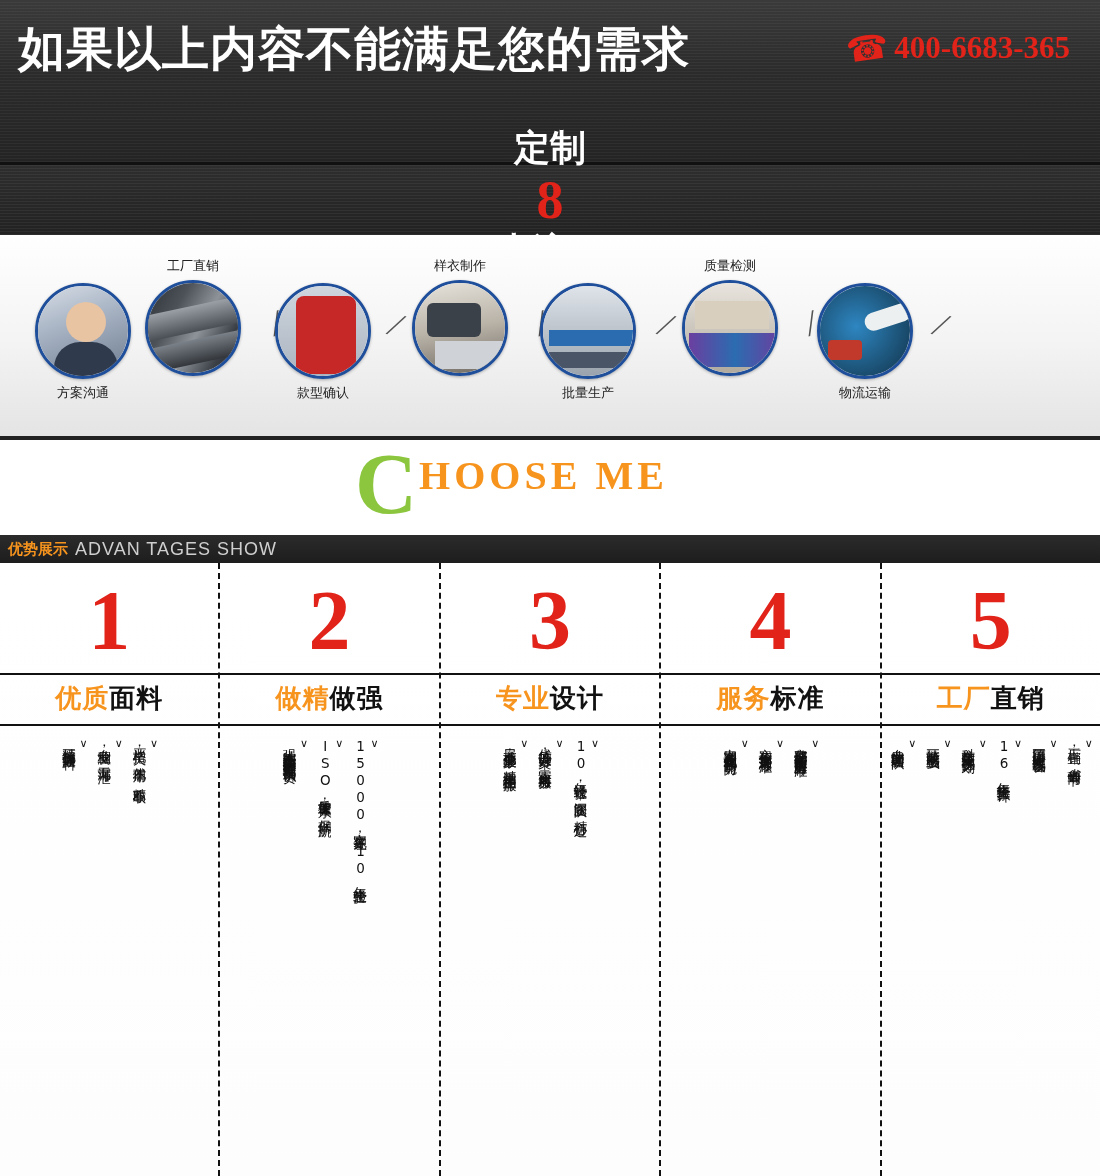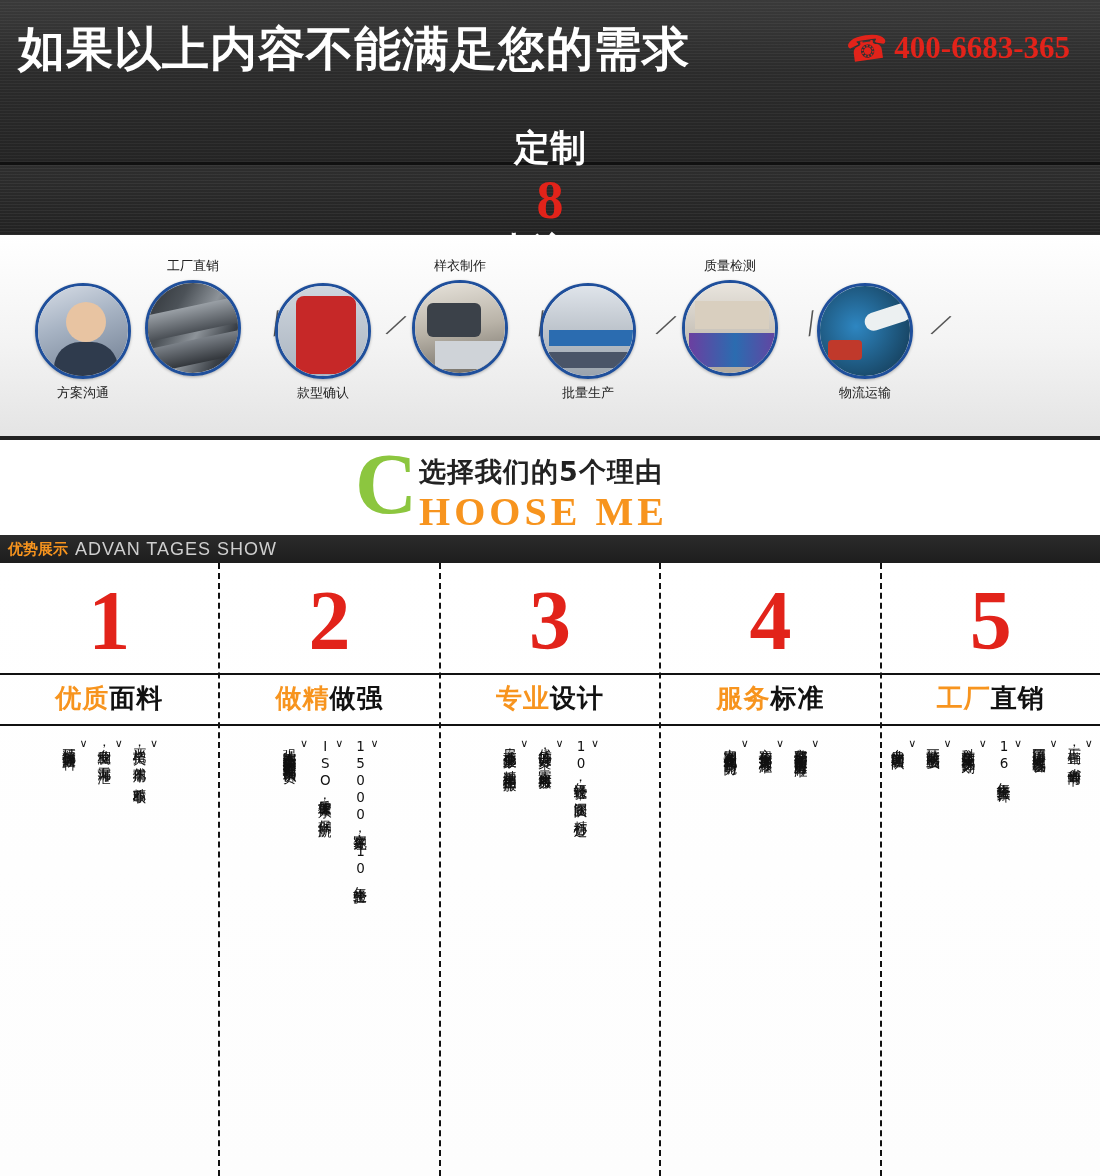--- a/index.html
+++ b/index.html
@@ -279,21 +279,20 @@
     <div class="lbl">物流运输</div>
   </div>
   <div class="arrow" style="left:935px; top:78px;">╱</div>
 
 </div>
 
 <div class="choose">
   <div class="choose-inner">
     <div class="big-c">C</div>
     <div class="choose-right">
-      <div class="choose-cn">选择我们的5个理由</div>
       <div class="choose-en">HOOSE  ME</div>
     </div>
   </div>
 </div>
 
 <div class="adv-bar">
   <span class="adv-cn">优势展示</span>
   <span class="adv-en">ADVAN TAGES SHOW</span>
 </div>
 

